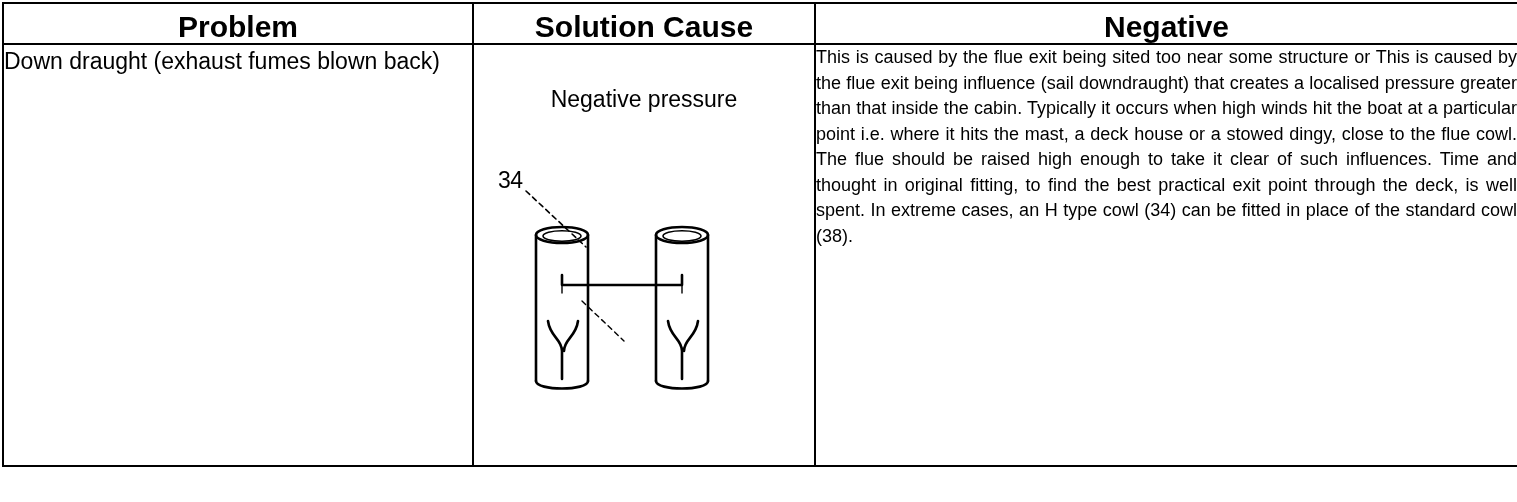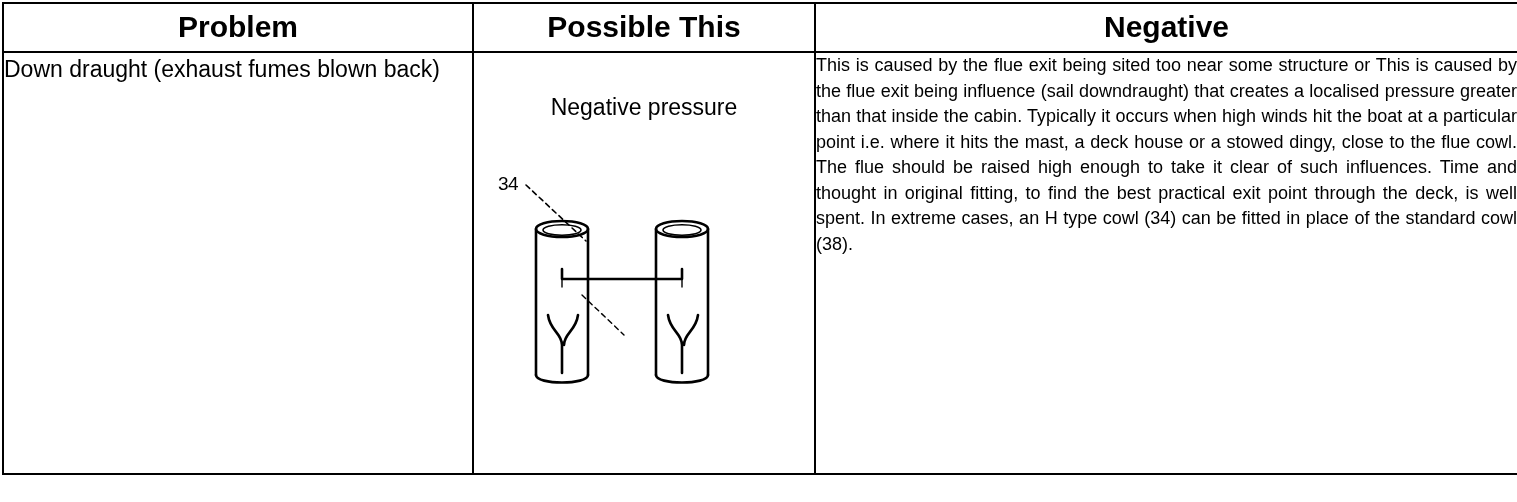--- a/index.html
+++ b/index.html
@@ -34,21 +34,21 @@
     padding: 0;
   }
   th.col-problem { width: 468px; }
   th.col-cause   { width: 340px; }
   th.col-solution{ width: 701px; }
 
   .head-cell {
     text-align: center;
     font-size: 30px;
     font-weight: bold;
-    padding: 6px 4px 8px 4px;
+    padding: 6px 4px 0 4px;
     line-height: 1.1;
     font-family: "Liberation Sans", sans-serif;
   }
 
   td.cell-problem {
     padding: 10px 18px;
     vertical-align: middle;
     height: 420px;
     border-radius: 6px;
   }
@@ -62,32 +62,32 @@
 
   td.cell-cause {
     padding: 10px 14px;
     vertical-align: top;
   }
   .cause-label {
     font-size: 23px;
     line-height: 1.3;
     text-align: center;
     margin-top: 40px;
-    margin-bottom: 6px;
+    margin-bottom: 20px;
   }
   .figure-wrap {
     position: relative;
     width: 100%;
     height: 330px;
   }
   .callout-number {
     position: absolute;
     left: 24px;
-    top: 44px;
-    font-size: 19px;
+    top: 32px;
+    font-size: 23px;
     letter-spacing: -0.5px;
   }
   svg.cowl-figure {
     position: absolute;
     left: 0;
     top: 0;
     width: 100%;
     height: 330px;
   }
 
@@ -106,21 +106,21 @@
 <body>
 
 <div class="sheet">
   <table class="troubleshoot">
     <thead>
       <tr>
         <th class="col-problem">
           <div class="head-cell">Problem</div>
         </th>
         <th class="col-cause">
-          <div class="head-cell">Possible This</div>
+          <div class="head-cell">Solution Cause</div>
         </th>
         <th class="col-solution">
           <div class="head-cell">Negative</div>
         </th>
       </tr>
     </thead>
     <tbody>
       <tr>
         <td class="cell-problem">
           <div class="problem-text">Down draught (exhaust fumes blown back)</div>

